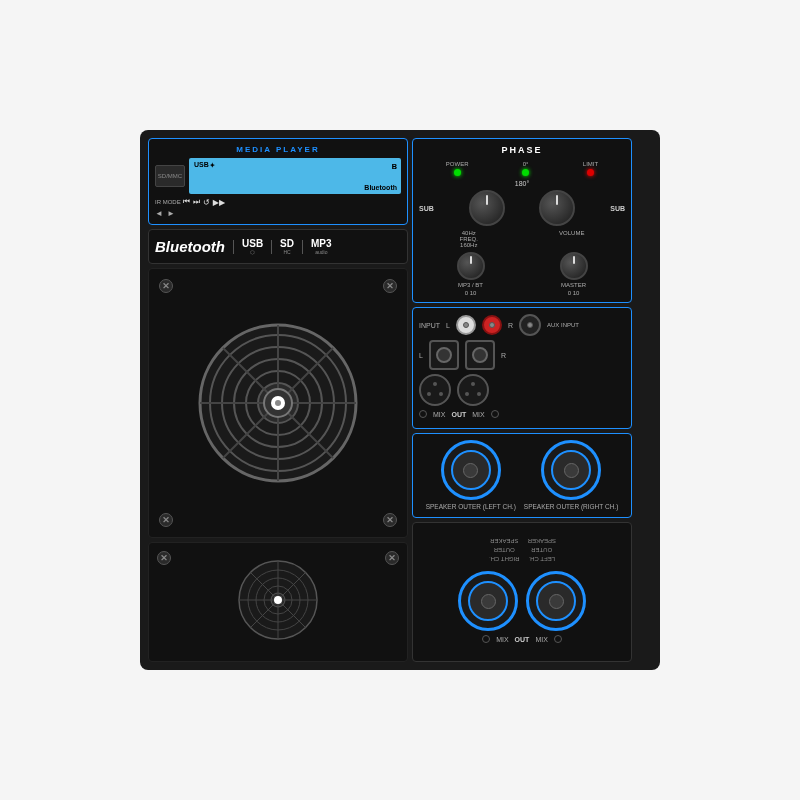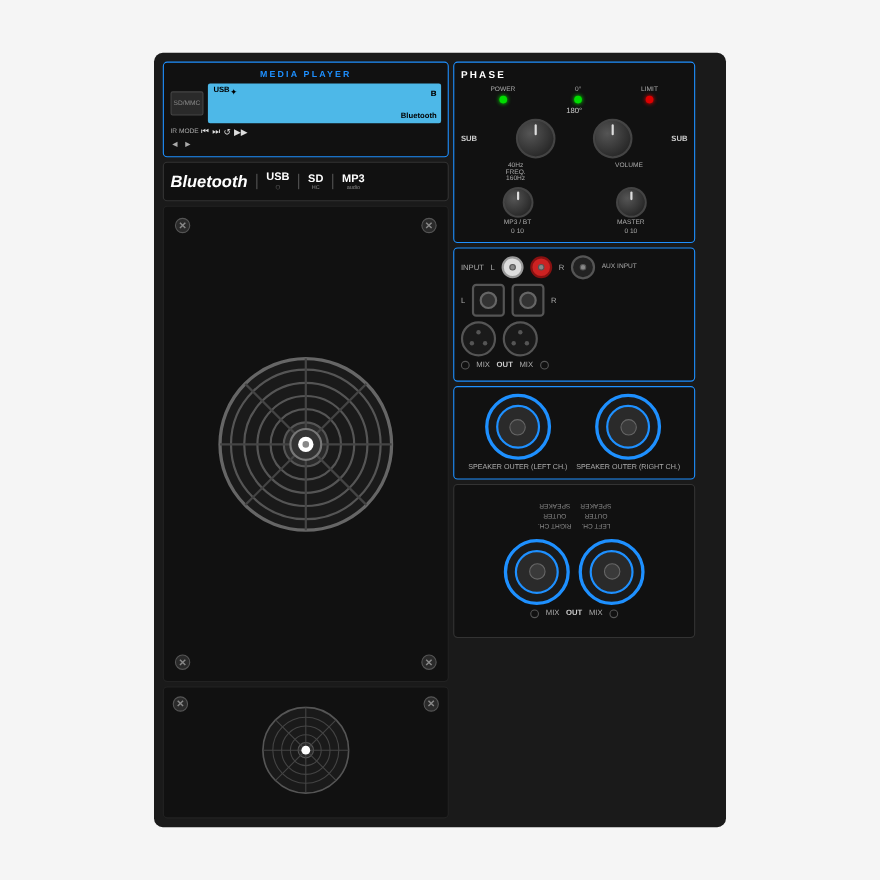--- a/index.html
+++ b/index.html
@@ -15,21 +15,21 @@
     .device-container {
       width: 800px;
       height: 800px;
       background: #f5f5f5;
       display: flex;
       justify-content: center;
       align-items: center;
     }
     .device-panel {
       width: 520px;
-      height: 704px;
+      height: 540px;
       background: #1a1a1a;
       border-radius: 8px;
       display: flex;
       flex-direction: row;
       gap: 4px;
       padding: 8px;
       position: relative;
     }
     
     .left-panel {
@@ -231,20 +231,21 @@
 
     
     .phase-section {
       background: #111;
       border: 1.5px solid #1e90ff;
       border-radius: 4px;
       padding: 6px;
       position: relative;
     }
     .phase-title {
+      text-align: center;
       color: white;
       font-size: 9px;
       letter-spacing: 2px;
       margin-bottom: 6px;
       font-weight: bold;
     }
     .knob {
       width: 36px;
       height: 36px;
       border-radius: 50%;

